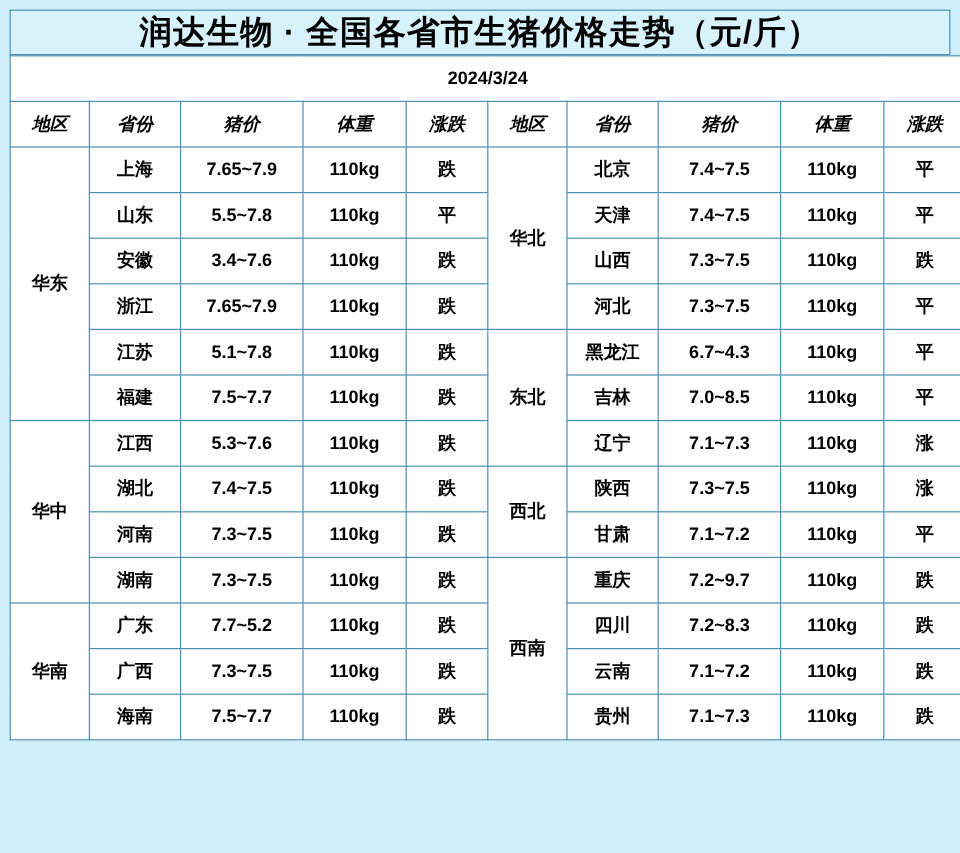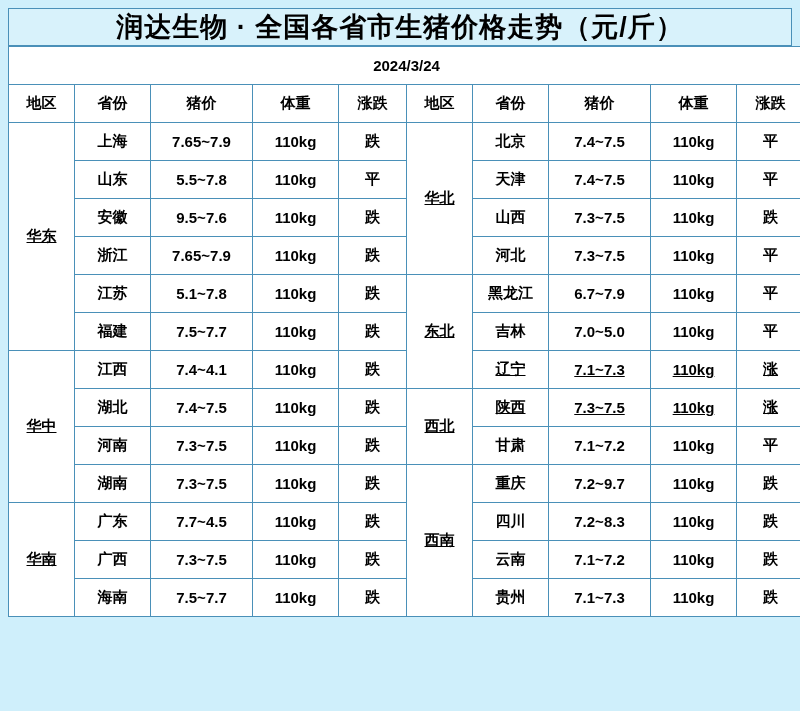--- a/index.html
+++ b/index.html
@@ -64,29 +64,29 @@
     font-size: 18px;
     font-weight: normal;
     background: #d8f2fb;
     color: #000;
   }
   .hdr td {
     background: #d8f2fb;
     height: 37px;
     font-size: 16px;
     font-weight: bold;
+    font-style: italic;
   }
   .region-cell {
     background: #ffffff;
     font-size: 16px;
     font-weight: bold;
-    text-decoration: underline;
   }
   .c-green { color: #00a651; }
-  .c-red   { color: #ff0000; text-decoration: underline; }
+  .c-red   { color: #ff0000; }
   .c-black { color: #000000; }
   .num { font-family: "Liberation Sans", sans-serif; }
   col.w-region { width: 66px; }
   col.w-prov   { width: 76px; }
   col.w-price  { width: 102px; }
   col.w-weight { width: 86px; }
   col.w-chg    { width: 68px; }
 </style>
 </head>
 <body>
@@ -145,21 +145,21 @@
           <td class="c-black num">5.5~7.8</td>
           <td class="c-black num">110kg</td>
           <td class="c-black num">平</td>
           <td class="c-black num">天津</td>
           <td class="c-black num">7.4~7.5</td>
           <td class="c-black num">110kg</td>
           <td class="c-black num">平</td>
         </tr>
         <tr>
           <td class="c-green num">安徽</td>
-          <td class="c-green num">9.5~7.6</td>
+          <td class="c-green num">3.4~7.6</td>
           <td class="c-green num">110kg</td>
           <td class="c-green num">跌</td>
           <td class="c-green num">山西</td>
           <td class="c-green num">7.3~7.5</td>
           <td class="c-green num">110kg</td>
           <td class="c-green num">跌</td>
         </tr>
         <tr>
           <td class="c-green num">浙江</td>
           <td class="c-green num">7.65~7.9</td>
@@ -170,38 +170,38 @@
           <td class="c-black num">110kg</td>
           <td class="c-black num">平</td>
         </tr>
         <tr>
           <td class="c-green num">江苏</td>
           <td class="c-green num">5.1~7.8</td>
           <td class="c-green num">110kg</td>
           <td class="c-green num">跌</td>
           <td class="region-cell" rowspan="3">东北</td>
           <td class="c-black num">黑龙江</td>
-          <td class="c-black num">6.7~7.9</td>
+          <td class="c-black num">6.7~4.3</td>
           <td class="c-black num">110kg</td>
           <td class="c-black num">平</td>
         </tr>
         <tr>
           <td class="c-green num">福建</td>
           <td class="c-green num">7.5~7.7</td>
           <td class="c-green num">110kg</td>
           <td class="c-green num">跌</td>
           <td class="c-black num">吉林</td>
-          <td class="c-black num">7.0~5.0</td>
+          <td class="c-black num">7.0~8.5</td>
           <td class="c-black num">110kg</td>
           <td class="c-black num">平</td>
         </tr>
         <tr>
           <td class="region-cell" rowspan="4">华中</td>
           <td class="c-green num">江西</td>
-          <td class="c-green num">7.4~4.1</td>
+          <td class="c-green num">5.3~7.6</td>
           <td class="c-green num">110kg</td>
           <td class="c-green num">跌</td>
           <td class="c-red num">辽宁</td>
           <td class="c-red num">7.1~7.3</td>
           <td class="c-red num">110kg</td>
           <td class="c-red num">涨</td>
         </tr>
         <tr>
           <td class="c-green num">湖北</td>
           <td class="c-green num">7.4~7.5</td>
@@ -230,21 +230,21 @@
           <td class="c-green num">跌</td>
           <td class="region-cell" rowspan="4">西南</td>
           <td class="c-green num">重庆</td>
           <td class="c-green num">7.2~9.7</td>
           <td class="c-green num">110kg</td>
           <td class="c-green num">跌</td>
         </tr>
         <tr>
           <td class="region-cell" rowspan="3">华南</td>
           <td class="c-green num">广东</td>
-          <td class="c-green num">7.7~4.5</td>
+          <td class="c-green num">7.7~5.2</td>
           <td class="c-green num">110kg</td>
           <td class="c-green num">跌</td>
           <td class="c-green num">四川</td>
           <td class="c-green num">7.2~8.3</td>
           <td class="c-green num">110kg</td>
           <td class="c-green num">跌</td>
         </tr>
         <tr>
           <td class="c-green num">广西</td>
           <td class="c-green num">7.3~7.5</td>

